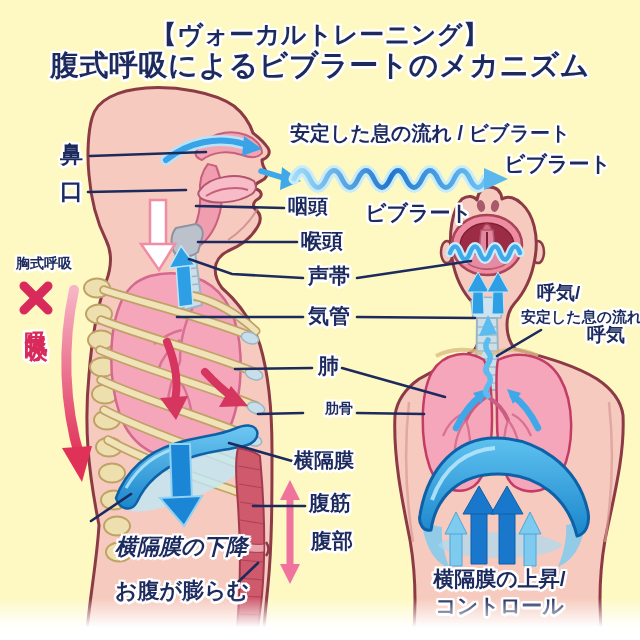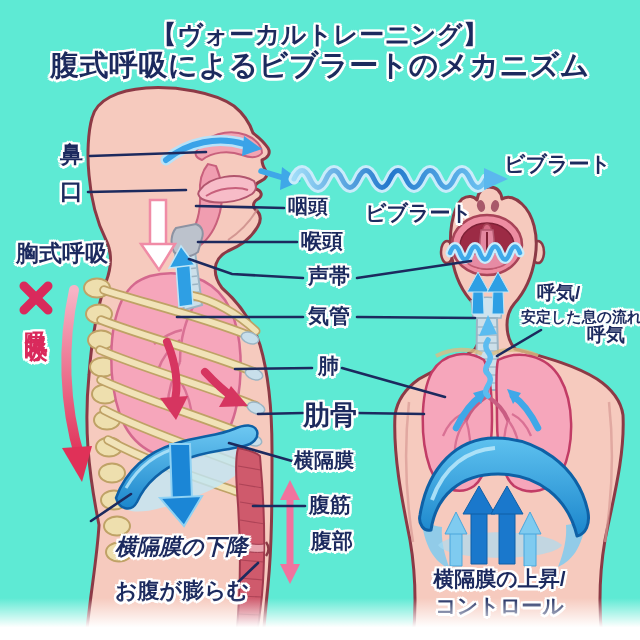--- a/index.html
+++ b/index.html
@@ -1,16 +1,16 @@
 <!DOCTYPE html>
 <html style="--navy: #1c2a5e; --accent-red: #d92a5c; --arrow-blue: #2e9fe4; --diaphragm-blue: #1f8fd6; --skin: #f6cabe; --lung-pink: #f6a6bb; --bone-tan: #f0e2b6;"><head>
 <meta charset="utf-8">
 <style>
   html,body{margin:0;padding:0;background:#fff;}
-  .canvas{position:relative;width:640px;height:640px;background:#5eead4;overflow:hidden;
+  .canvas{position:relative;width:640px;height:640px;background:#fef9c3;overflow:hidden;
           font-family:"Liberation Sans","DejaVu Sans",sans-serif;}
   .art{position:absolute;left:0;top:0;}
   .t{position:absolute;font-weight:800;color:var(--navy,#1c2a5e);white-space:nowrap;line-height:1.15;
      text-shadow:-2px -2px 0 #fff,2px -2px 0 #fff,-2px 2px 0 #fff,2px 2px 0 #fff,0 -2.5px 0 #fff,0 2.5px 0 #fff,-2.5px 0 0 #fff,2.5px 0 0 #fff;}
   .title1{left:0;right:0;top:20px;text-align:center;font-size:25px;font-weight:900;letter-spacing:.5px;}
   .title2{left:0;right:0;top:49px;text-align:center;font-size:29px;font-weight:900;letter-spacing:.5px;}
   .red{color:var(--accent-red,#d92a5c);}
   .vert{writing-mode:vertical-rl;text-orientation:upright;letter-spacing:3px;}
   .center{text-align:center;}
   .fade{position:absolute;left:0;right:0;bottom:0;height:42px;
@@ -322,35 +322,36 @@
     <line x1="253" y1="506" x2="305" y2="506"></line>
     <line x1="234" y1="586" x2="258" y2="563"></line>
     <line x1="91" y1="521" x2="131" y2="494"></line>
     <line x1="541" y1="330" x2="497" y2="356"></line>
   </g>
 </svg>
 
 <div class="t title1">【ヴォーカルトレーニング】</div>
 <div class="t title2">腹式呼吸によるビブラートのメカニズム</div>
 
+<div class="t" style="left:290px;top:122px;font-size:20px;">安定した息の流れ / ビブラート</div>
 <div class="t" style="left:504px;top:152px;font-size:21px;">ビブラート</div>
 
 <div class="t" style="left:60px;top:141px;font-size:23px;">鼻</div>
 <div class="t" style="left:60px;top:178px;font-size:23px;">口</div>
 <div class="t" style="left:288px;top:195px;font-size:20px;">咽頭</div>
 <div class="t" style="left:301px;top:229px;font-size:21px;">喉頭</div>
 <div class="t" style="left:308px;top:264px;font-size:21px;">声帯</div>
 <div class="t" style="left:308px;top:304px;font-size:21px;">気管</div>
 <div class="t" style="left:318px;top:354px;font-size:21px;">肺</div>
-<div class="t" style="left:303px;top:400px;font-size:27px;">肋骨</div>
+<div class="t" style="left:325px;top:400px;font-size:14px;">肋骨</div>
 <div class="t" style="left:294px;top:449px;font-size:20px;">横隔膜</div>
-<div class="t" style="left:309px;top:493px;font-size:21px;">腹筋</div>
+<div class="t" style="left:309px;top:493px;font-size:21px;font-family:Liberation Mono, monospace;">腹筋</div>
 <div class="t" style="left:311px;top:529px;font-size:21px;">腹部</div>
 
-<div class="t" style="left:16px;top:240px;font-size:23px;">胸式呼吸</div>
+<div class="t" style="left:16px;top:255px;font-size:14px;">胸式呼吸</div>
 <div class="t red vert" style="left:23px;top:313px;font-size:23px;font-weight:900;">吸気呼吸</div>
 
 <div class="t" style="left:115px;top:534px;font-size:22px;font-style:italic;">横隔膜の下降</div>
 <div class="t" style="left:115px;top:578px;font-size:22px;text-align:center;">お腹が膨らむ</div>
 
 <div class="t" style="left:365px;top:199px;font-size:21px;line-height:28px;">
   <div>ビブラート</div>
 </div>
 <div class="t" style="left:537px;top:282px;font-size:19px;">呼気/</div>
 <div class="t" style="left:521px;top:308px;font-size:15px;">安定した息の流れ</div>

